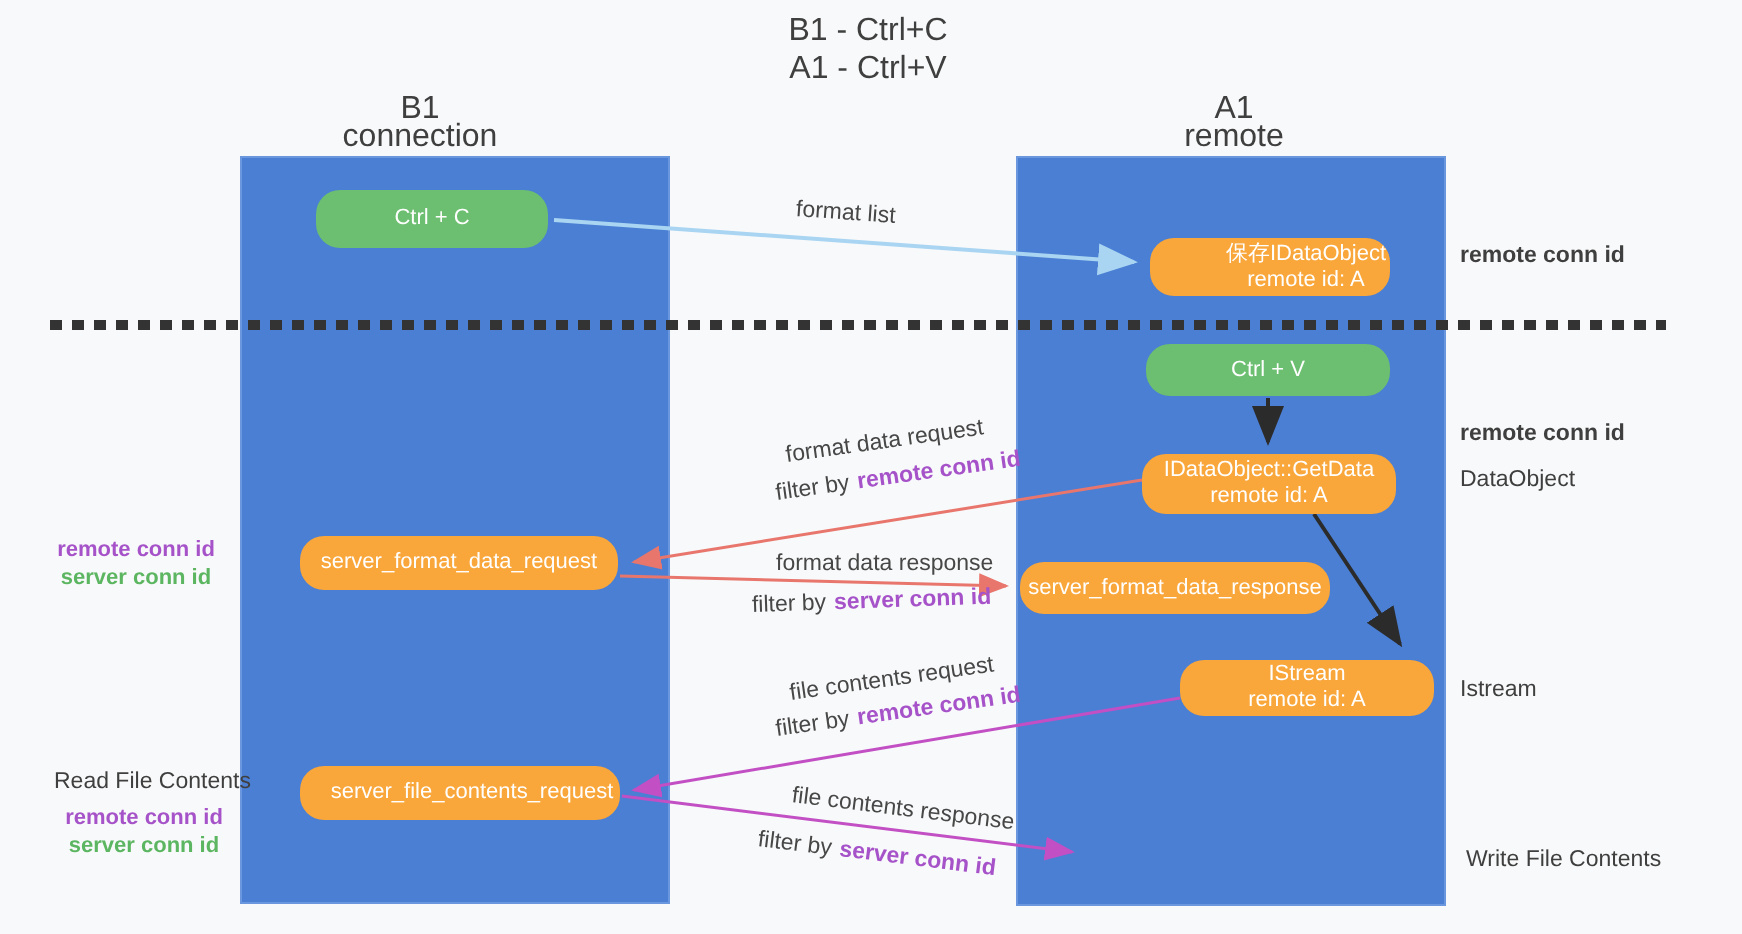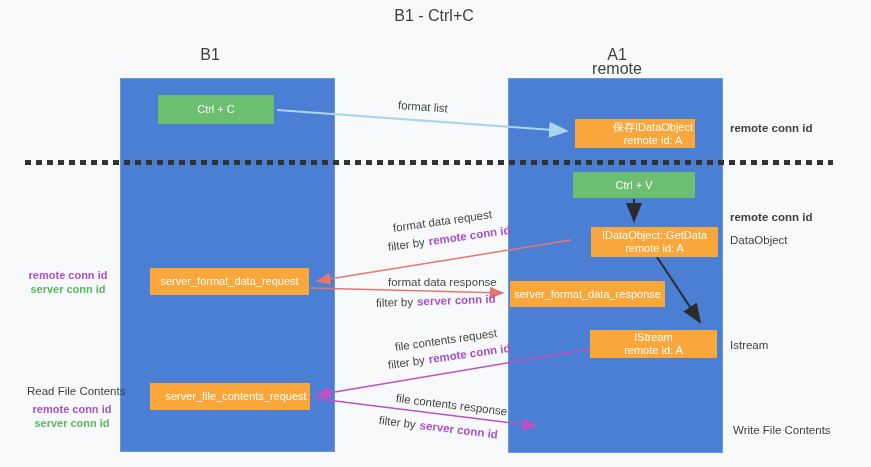--- a/index.html
+++ b/index.html
@@ -28,20 +28,21 @@
   .lane {
     background: var(--lane-blue, #4a7fd4);
     border: 1px solid #6b97de;
   }
 
   .node {
     display: flex; flex-direction: column;
     align-items: center; justify-content: center;
     color: #ffffff; font-size: 11px; line-height: 13px;
     text-align: center;
+    border-radius: 12px;
   }
   .node-green { background: var(--box-green, #6cbe70); }
   .node-orange { background: var(--box-orange, #f9a63a); }
 
   .flow-label {
     font-size: 11.5px; color: #474747;
     white-space: nowrap;
     transform-origin: left center;
   }
   .filter .key { margin-left: 4px; font-weight: bold; }
@@ -57,24 +58,26 @@
   }
   svg.arrows { left: 0; top: 0; pointer-events: none; }
 </style>
 </head>
 <body>
 
 <div id="stage">
 
   <div class="abs title">
     <div>B1 - Ctrl+C</div>
+    <div>A1 - Ctrl+V</div>
   </div>
 
   <div class="abs lane-header" style="left:150px; top:48px;">
     <div>B1</div>
+    <div>connection</div>
   </div>
   <div class="abs lane-header" style="left:557px; top:48px;">
     <div>A1</div>
     <div>remote</div>
   </div>
 
   <div class="abs lane" style="left:120px; top:78px; width:215px; height:374px;"></div>
   <div class="abs lane" style="left:508px; top:78px; width:215px; height:375px;"></div>
 
   <div class="abs dashed-line"></div>
@@ -109,21 +112,21 @@
 
   <div class="abs node node-orange" style="left:575px; top:119px; width:120px; height:29px;padding-left:36px;">
     <div>保存IDataObject</div>
     <div>remote id: A</div>
   </div>
 
   <div class="abs node node-green" style="left:573px; top:172px; width:122px; height:26px;justify-content:center;">
     <div>Ctrl + V</div>
   </div>
 
-  <div class="abs node node-orange" style="left:571px; top:227px; width:127px; height:30px;margin-left:20px;">
+  <div class="abs node node-orange" style="left:571px; top:227px; width:127px; height:30px;">
     <div>IDataObject::GetData</div>
     <div>remote id: A</div>
   </div>
 
   <div class="abs node node-orange" style="left:510px; top:281px; width:155px; height:26px;">
     <div>server_format_data_response</div>
   </div>
 
   <div class="abs node node-orange" style="left:150px; top:268px; width:159px; height:27px;">
     <div>server_format_data_request</div>

